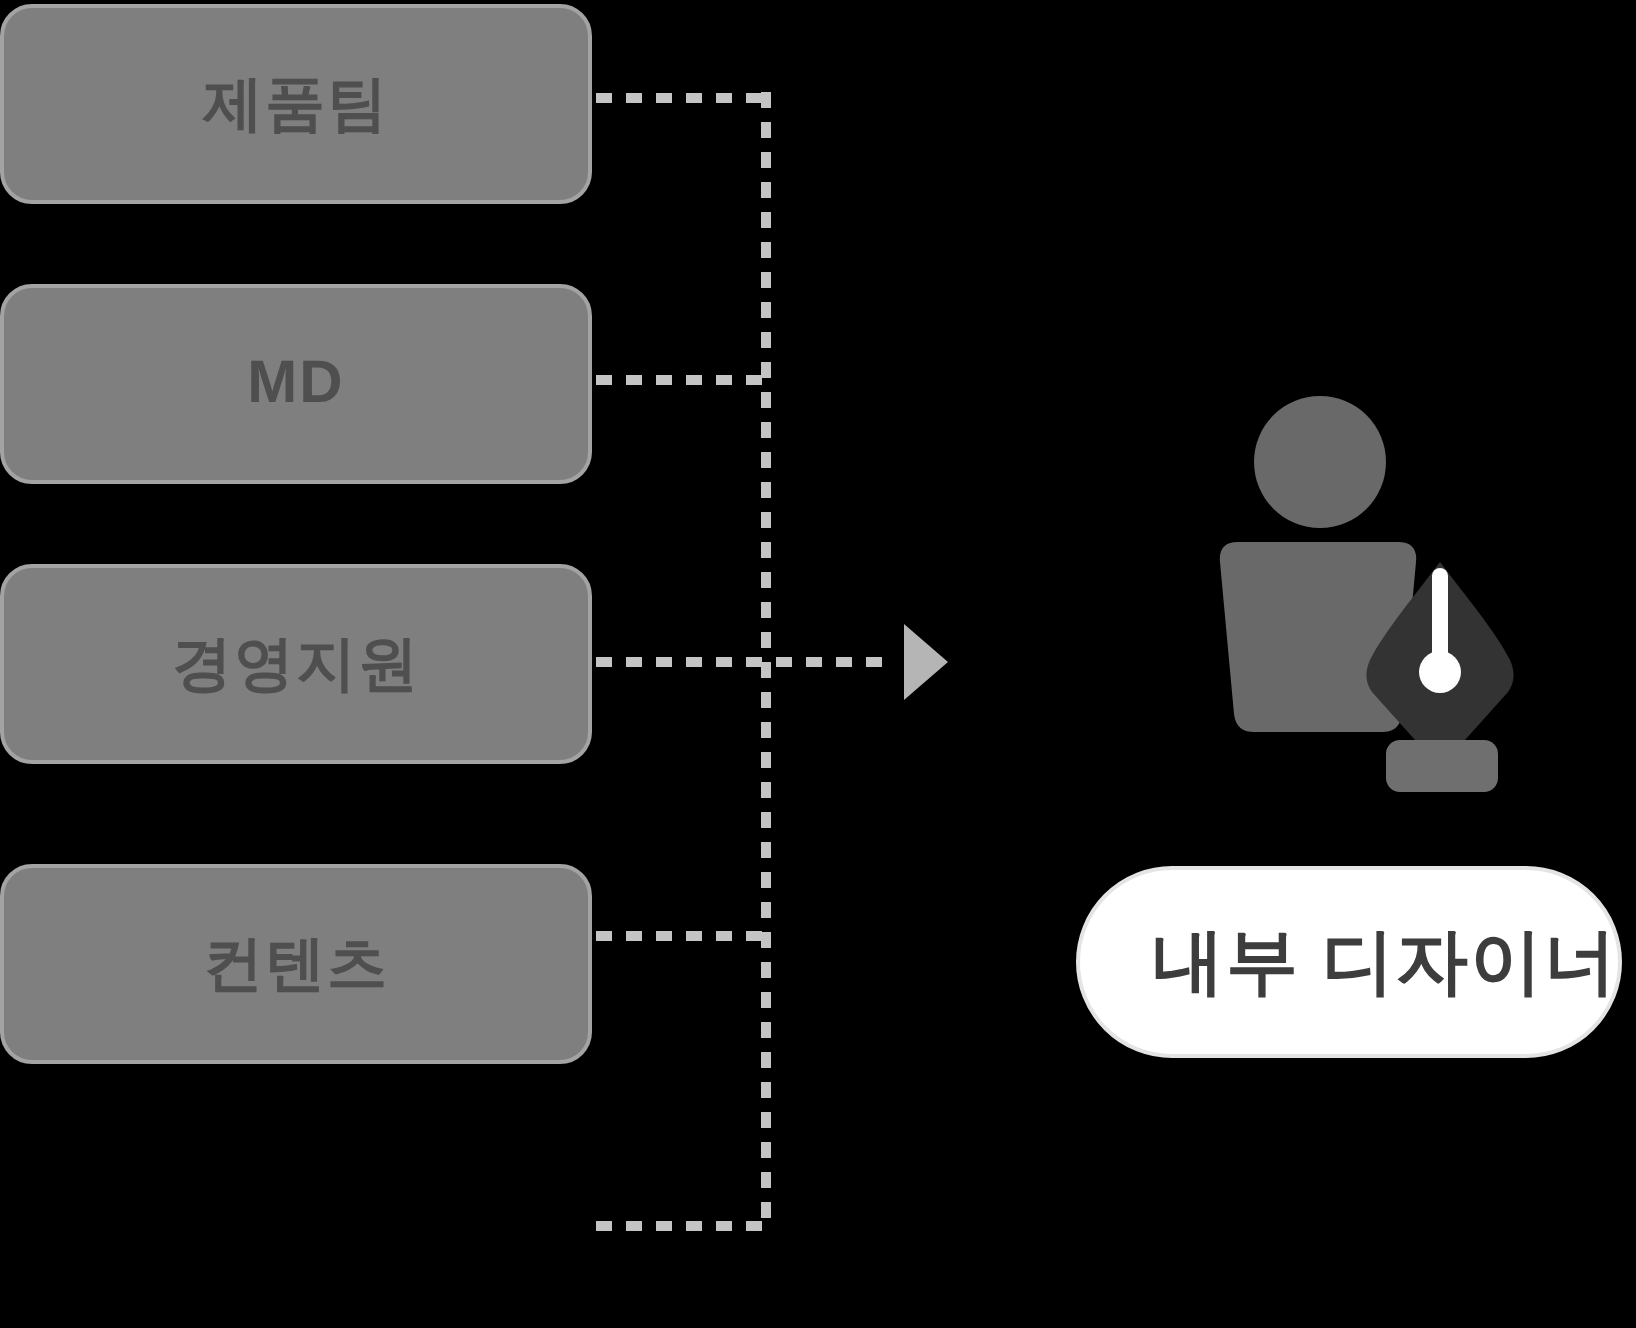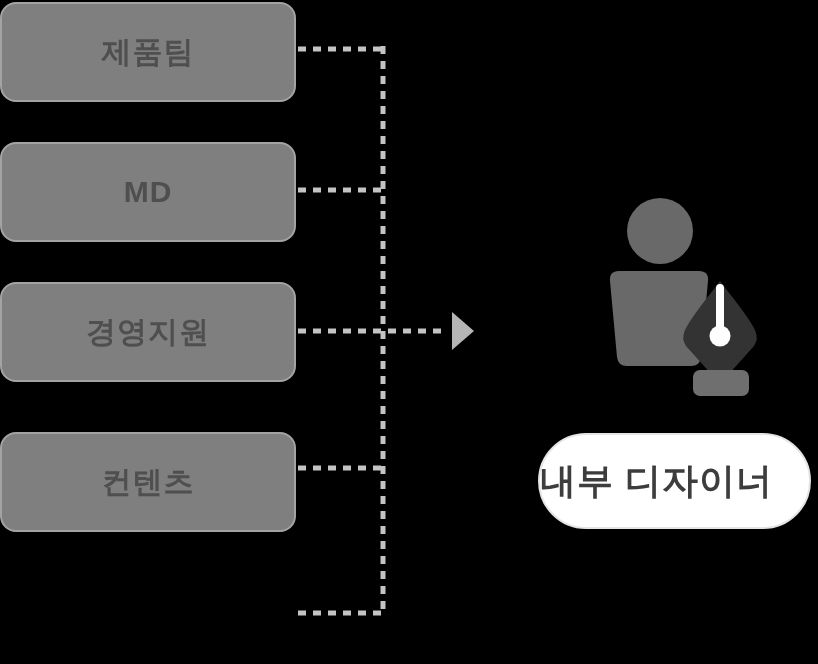--- a/index.html
+++ b/index.html
@@ -50,21 +50,21 @@
     left: 538px;
     top: 433px;
     width: 273px;
     height: 96px;
     box-sizing: border-box;
     background: #ffffff;
     border: 2px solid #e4e4e4;
     border-radius: 48px;
     display: flex;
     align-items: center;
-    justify-content: flex-start;
+    justify-content: flex-end;
     color: #3d3d3d;
     font-size: 36px;
     font-weight: 600;
     letter-spacing: 1px;
   }
 </style>
 </head>
 <body>
 
 <div class="stage">

